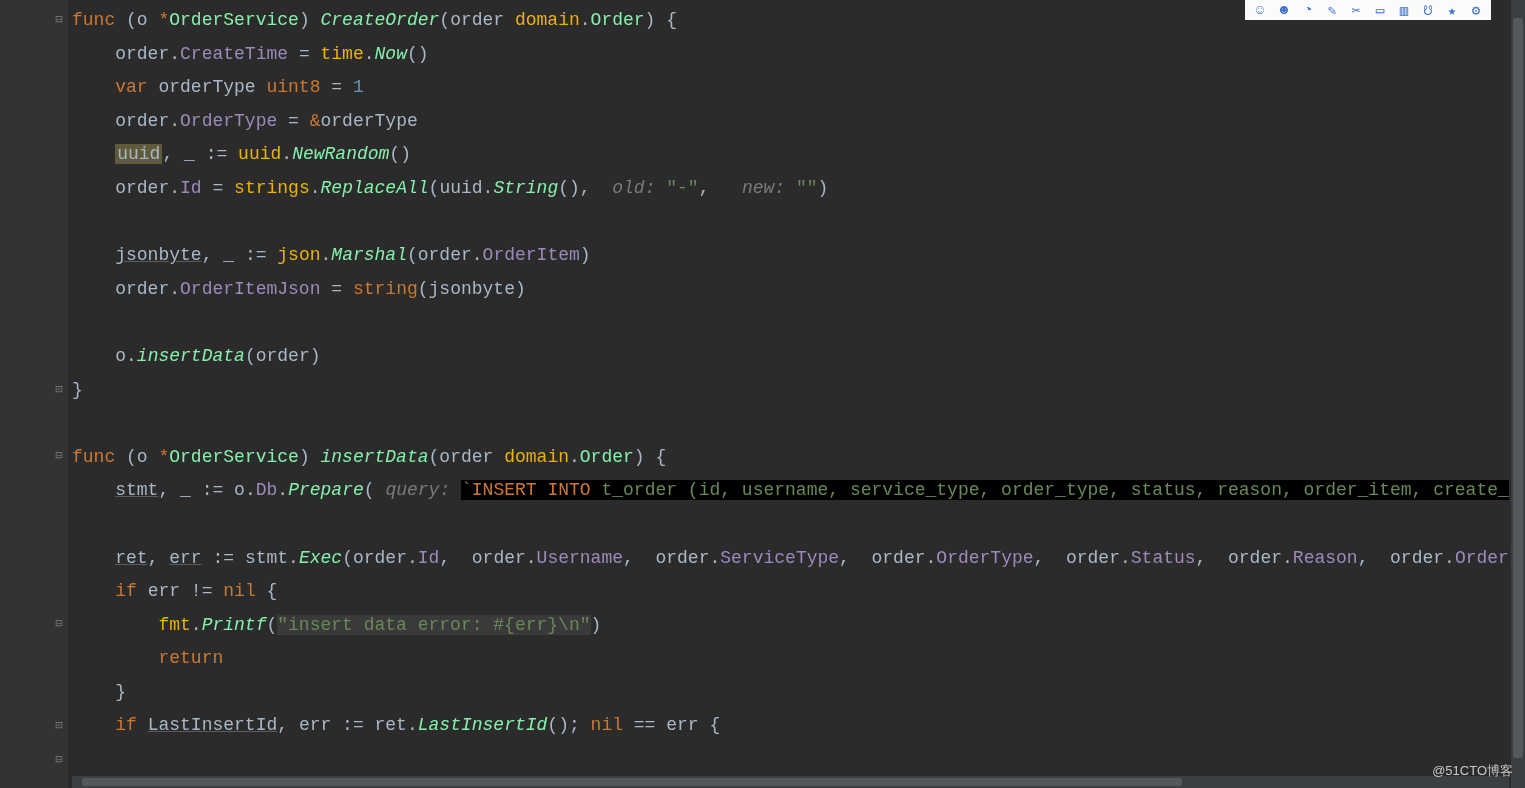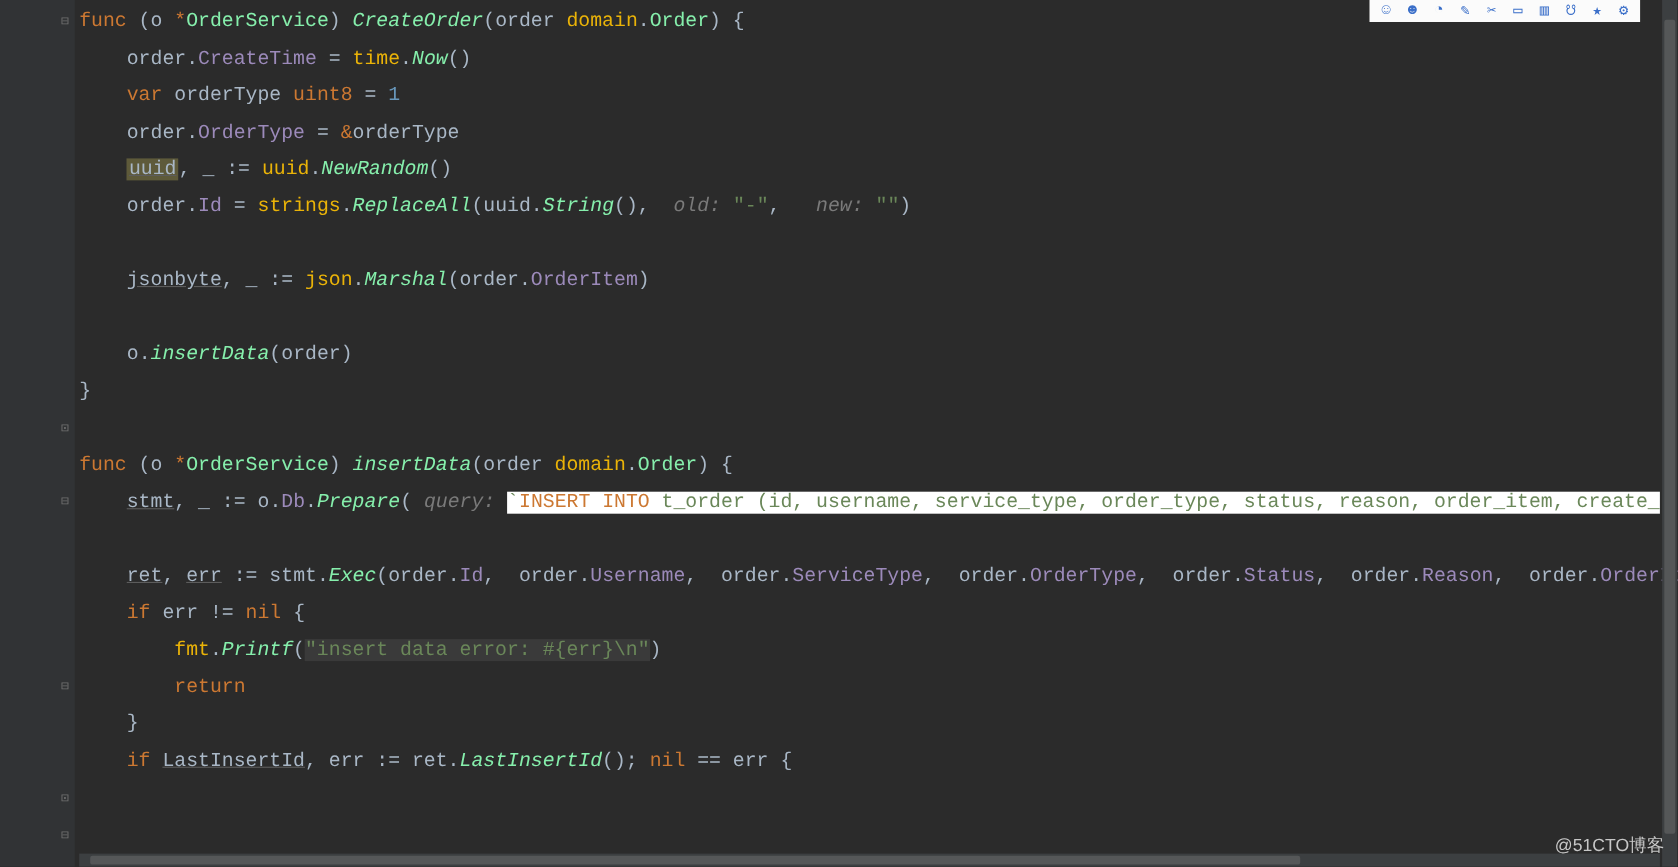--- a/index.html
+++ b/index.html
@@ -4,31 +4,31 @@
 <style>
   * { margin:0; padding:0; box-sizing:border-box; }
   html,body { width:1525px; height:788px; background:#2b2b2b; overflow:hidden;
     font-family:"Consolas","Courier New",monospace; font-size:18px; color:#a9b7c6; }
   .editor { position:relative; width:100%; height:100%; padding-top:4px; }
   .gutter { position:absolute; left:0; top:0; width:68px; height:100%; background:#313335; }
   .line { height:33.6px; line-height:33.6px; white-space:pre; padding-left:72px; }
   .fold { position:absolute; left:54px; width:10px; text-align:center; color:#707070; font-size:12px; line-height:33.6px; user-select:none; }
   .highlight-box { background:#5e5a3a; padding:0 2px; }
   .hint { color:#7a7a7a; font-style:italic; }
-  .string-bg { background:#ffffff; }
+  .string-bg { background:#000000; }
   .kw { color:#cc7832; }
   .fn { color:#86efac;font-style:italic; }
   .type { color:#86efac; }
   .num { color:#6897bb; }
   .str { color:#6a8759; }
   .pkg { color:#eab308; }
   .field { color:#9c8aba;text-align:right; }
   .param { color:#a9b7c6; }
   .uline { text-decoration:underline; text-decoration-color:#5c5c5c; }
-  .watermark { position:absolute; right:12px; bottom:8px; color:#c7c7c7; font-size:16px; font-family:sans-serif; }
+  .watermark { position:absolute; right:12px; bottom:8px; color:#c7c7c7; font-size:13px; font-family:sans-serif; }
   .toolbar { position:absolute; top:0; right:34px; height:20px; background:#fbfbfb; display:flex; align-items:center; gap:10px; padding:0 8px; font-size:14px; color:#3b6fc9; }
   .tb-ico { width:14px; height:14px; display:flex; align-items:center; justify-content:center; }
   .scrollbar { position:absolute; right:0; top:0; width:14px; height:100%; background:#3c3f41; }
   .scrolltrack { position:absolute; right:2px; top:18px; width:10px; height:740px; background:#555758; border-radius:2px; }
   .hscroll { position:absolute; left:72px; right:16px; bottom:0; height:12px; background:#3c3f41; }
   .hscroll-thumb { position:absolute; left:10px; top:2px; height:8px; width:1100px; background:#555758; border-radius:2px; }
 </style>
 </head>
 <body>
 
@@ -51,20 +51,21 @@
   <div class="line">    <span class="param">order</span>.<span class="field">OrderType</span> <span>=</span> <span class="kw">&amp;</span><span class="param">orderType</span></div>
 
   <div class="line">    <span class="highlight-box uline">uuid</span>, <span>_</span> <span>:=</span> <span class="pkg">uuid</span>.<span class="fn">NewRandom</span><span>()</span></div>
 
   <div class="line">    <span class="param">order</span>.<span class="field">Id</span> <span>=</span> <span class="pkg">strings</span>.<span class="fn">ReplaceAll</span>(<span class="param">uuid</span>.<span class="fn">String</span>(),  <span class="hint">old:</span> <span class="str">"-"</span>,   <span class="hint">new:</span> <span class="str">""</span>)</div>
 
   <div class="line"> </div>
 
   <div class="line">    <span class="uline">jsonbyte</span>, <span>_</span> <span>:=</span> <span class="pkg">json</span>.<span class="fn">Marshal</span>(<span class="param">order</span>.<span class="field">OrderItem</span>)</div>
 
+  <div class="line">    <span class="param">order</span>.<span class="field">OrderItemJson</span> <span>=</span> <span class="kw">string</span>(<span class="param">jsonbyte</span>)</div>
 
   <div class="line"> </div>
 
   <div class="line">    <span class="param">o</span>.<span class="fn">insertData</span>(<span class="param">order</span>)</div>
 
   <div class="line"><span>}</span></div>
 
   <div class="line"> </div>
 
   <div class="line"><span class="kw">func</span> (<span>o</span> <span class="kw">*</span><span class="type">OrderService</span>) <span class="fn">insertData</span>(<span class="param">order</span> <span class="pkg">domain</span>.<span class="type">Order</span>) <span>{</span></div>

